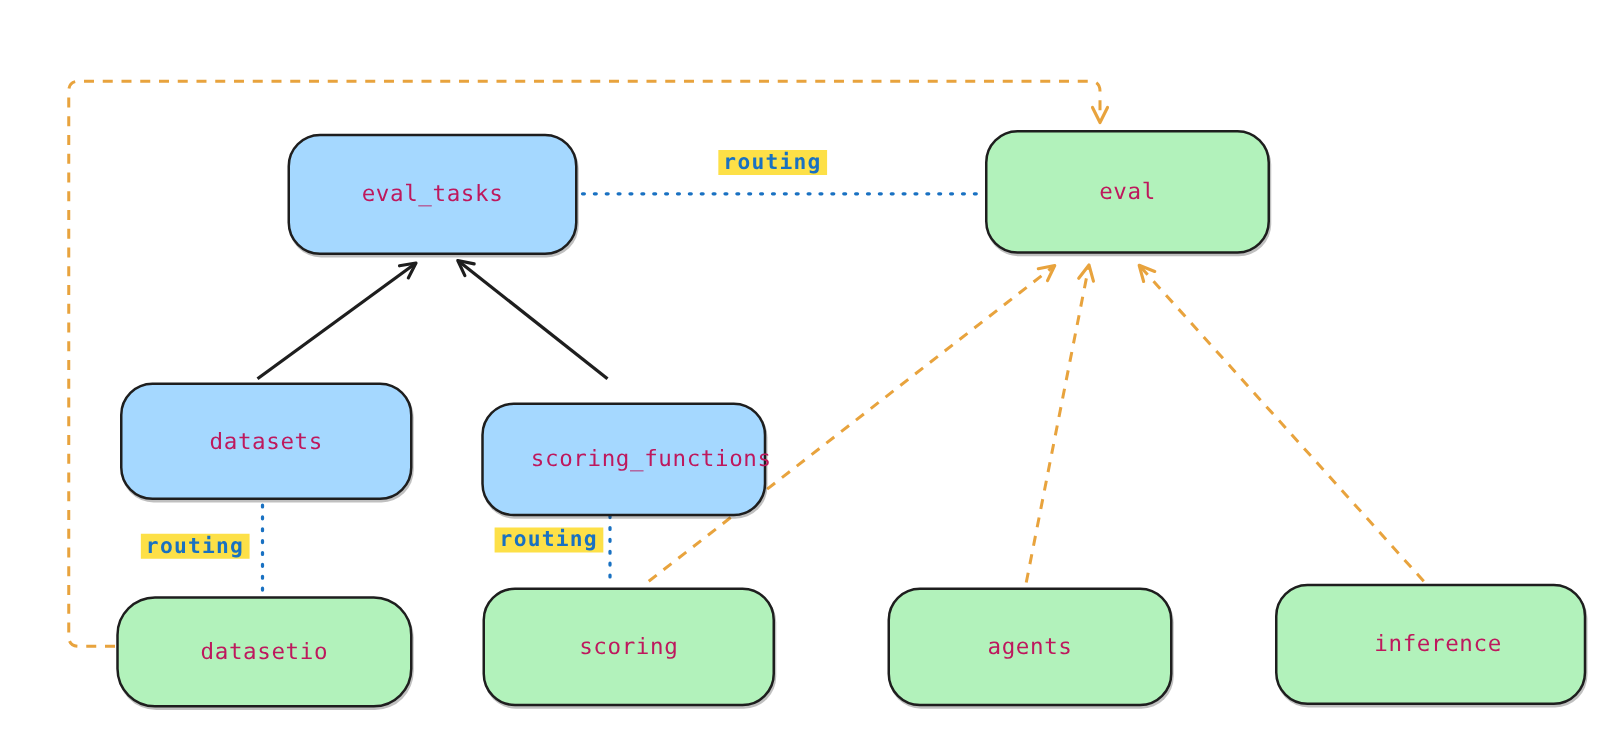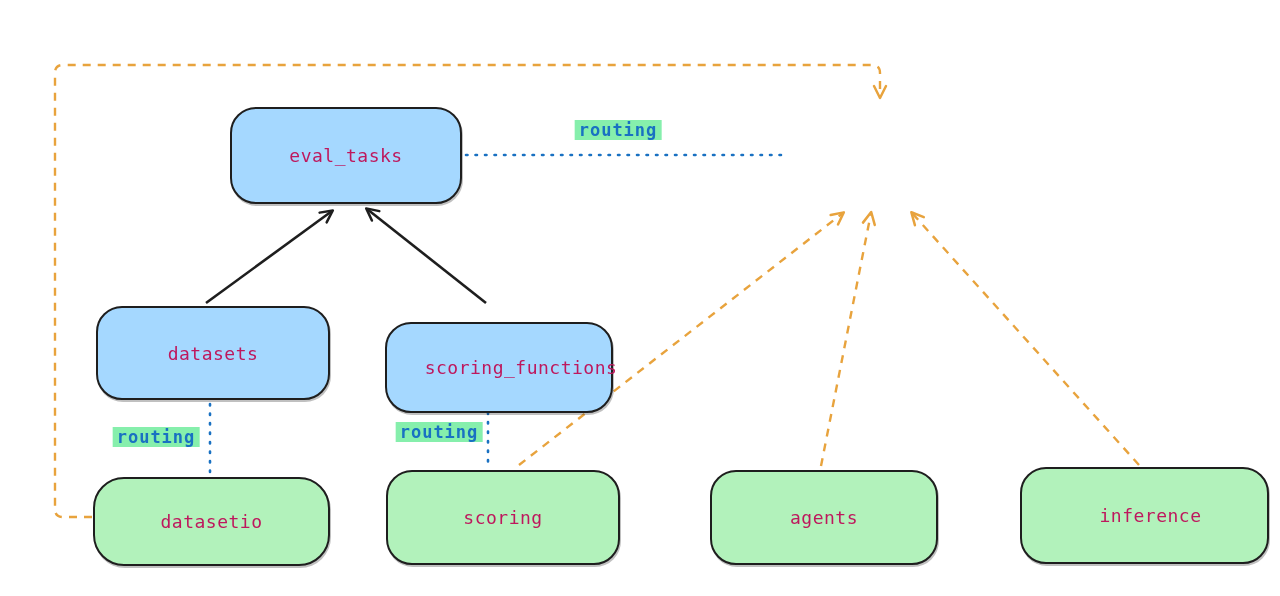--- a/index.html
+++ b/index.html
@@ -31,21 +31,21 @@
   }
   .node.blue  { background: #a5d8ff; }
   .node.green { background: #b2f2bb; }
   .edge-label {
     position: absolute;
     transform: translate(-50%, -50%);
     color: #1971c2;
     font-size: 17px;
     font-weight: bold;
     letter-spacing: 1px;
-    background: #86efac;
+    background: #fde047;
     padding: 0 4px;
     white-space: nowrap;
   }
 </style>
 </head>
 <body>
 
 <div class="canvas">
 
   <svg class="wires" viewBox="0 0 1280 596">
@@ -68,20 +68,23 @@
     <path d="M 92 517 L 63 517 Q 55 517 55 509 L 55 73 Q 55 65 63 65 L 872 65 Q 880 65 880 73 L 880 97" stroke="#e8a33d" stroke-width="2.4" fill="none" stroke-dasharray="8 7" marker-end="url(#mOrange)"></path>
     <path d="M 519 465 L 843 213" stroke="#e8a33d" stroke-width="2.4" fill="none" stroke-dasharray="8 7" marker-end="url(#mOrange)"></path>
     <path d="M 821 466 L 871 213" stroke="#e8a33d" stroke-width="2.4" fill="none" stroke-dasharray="8 7" marker-end="url(#mOrange)"></path>
     <path d="M 1139 465 L 912 213" stroke="#e8a33d" stroke-width="2.4" fill="none" stroke-dasharray="8 7" marker-end="url(#mOrange)"></path>
   </svg>
 
   <div class="node blue" style="left:230px; top:107px; width:232px; height:97px;">
     <span>eval_tasks</span>
   </div>
 
+  <div class="node green" style="left:788px; top:104px; width:228px; height:99px;">
+    <span>eval</span>
+  </div>
 
   <div class="node blue" style="left:96px; top:306px; width:234px; height:94px;">
     <span>datasets</span>
   </div>
 
   <div class="node blue" style="left:385px; top:322px; width:228px; height:91px;padding-left:44px;">
     <span>scoring_functions</span>
   </div>
 
   <div class="node green" style="left:93px; top:477px; width:237px; height:89px;border-radius:31px;">

